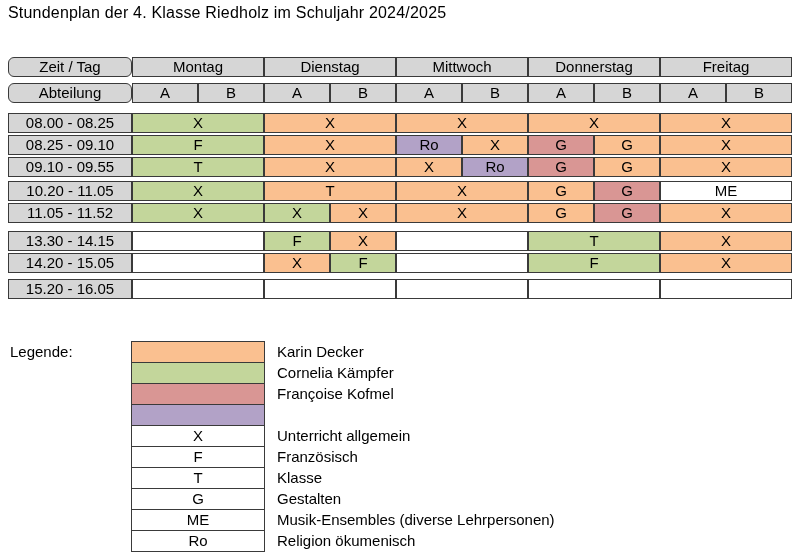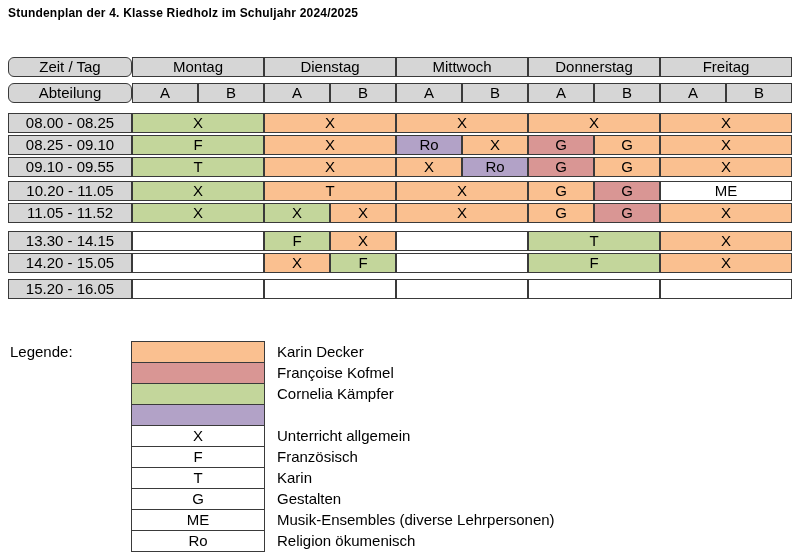--- a/index.html
+++ b/index.html
@@ -1,20 +1,20 @@
 <!DOCTYPE html>
 <html><head>
 <meta charset="utf-8">
 <style>
   html,body { margin:0; padding:0; background:#ffffff; }
   body { width:800px; height:558px; overflow:hidden;
          font-family:"Liberation Sans", sans-serif; color:#000; }
   .page { position:relative; width:800px; height:558px; }
 
-  .title { font-size:12px; font-weight:bold; line-height:16px;
+  .title { font-size:16px; font-weight:normal; line-height:16px;
            margin:5px 0 0 8px; letter-spacing:0.2px; }
 
   .timetable { margin:34px 0 0 8px; }
 
   table.tt { border-collapse:separate; border-spacing:0 2px;
              table-layout:fixed; width:784px; }
   col.ct { width:124px; }
   col.ch { width:66px; }
 
   table.tt td { border:1px solid #3a3a3a; height:18px; padding:0;
@@ -255,41 +255,41 @@
 
   <div class="legend">
     <div class="legend-label">Legende:</div>
     <div class="legend-col">
       <div>
         <div class="lrow">
           <div class="legend-box" style="background-color: rgb(250, 192, 144);"></div>
           <div class="legend-text">Karin Decker</div>
         </div>
         <div class="lrow">
+          <div class="legend-box" style="background-color: rgb(195, 214, 155);"></div>
+          <div class="legend-text">Cornelia Kämpfer</div>
+        </div>
+        <div class="lrow">
           <div class="legend-box" style="background-color: rgb(217, 150, 148);"></div>
           <div class="legend-text">Françoise Kofmel</div>
         </div>
         <div class="lrow">
-          <div class="legend-box" style="background-color: rgb(195, 214, 155);"></div>
-          <div class="legend-text">Cornelia Kämpfer</div>
-        </div>
-        <div class="lrow">
           <div class="legend-box" style="background-color: rgb(178, 162, 199);"></div>
         </div>
         <div class="lrow">
           <div class="legend-box" style="background-color: rgb(255, 255, 255);">X</div>
           <div class="legend-text">Unterricht allgemein</div>
         </div>
         <div class="lrow">
           <div class="legend-box" style="background-color: rgb(255, 255, 255);">F</div>
           <div class="legend-text">Französisch</div>
         </div>
         <div class="lrow">
           <div class="legend-box" style="background-color: rgb(255, 255, 255);">T</div>
-          <div class="legend-text">Karin</div>
+          <div class="legend-text">Klasse</div>
         </div>
         <div class="lrow">
           <div class="legend-box" style="background-color: rgb(255, 255, 255);">G</div>
           <div class="legend-text">Gestalten</div>
         </div>
         <div class="lrow">
           <div class="legend-box" style="background-color: rgb(255, 255, 255);">ME</div>
           <div class="legend-text">Musik-Ensembles (diverse Lehrpersonen)</div>
         </div>
         <div class="lrow">

